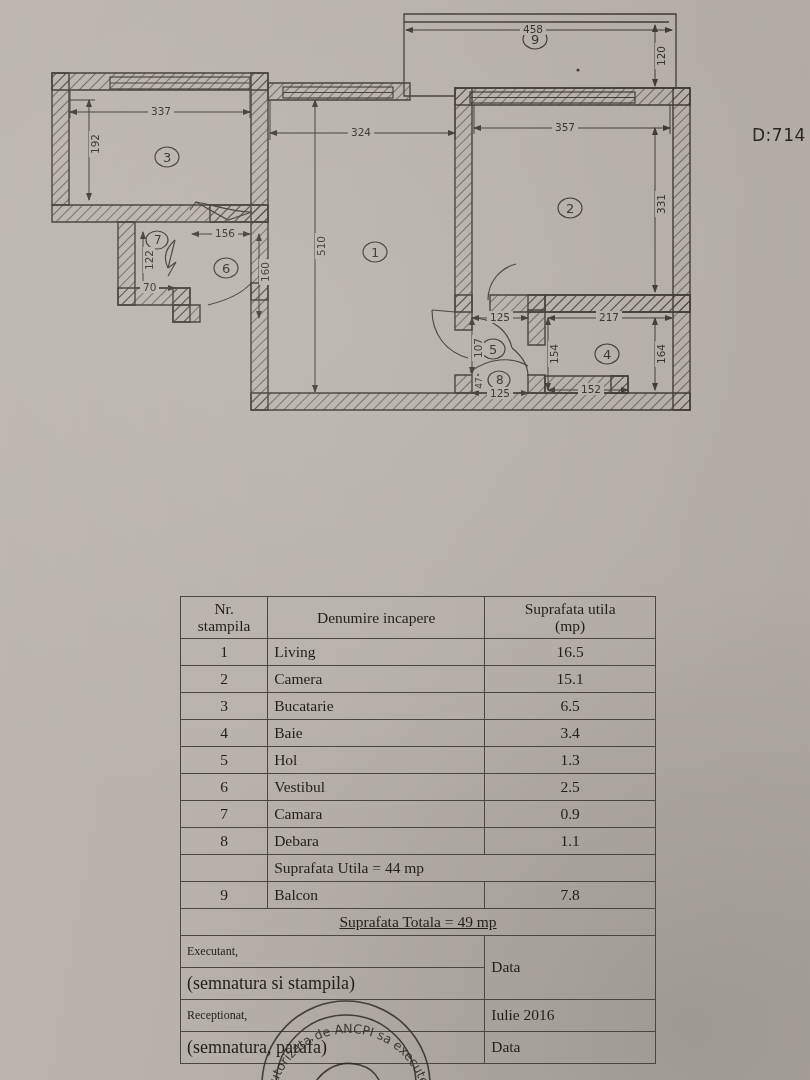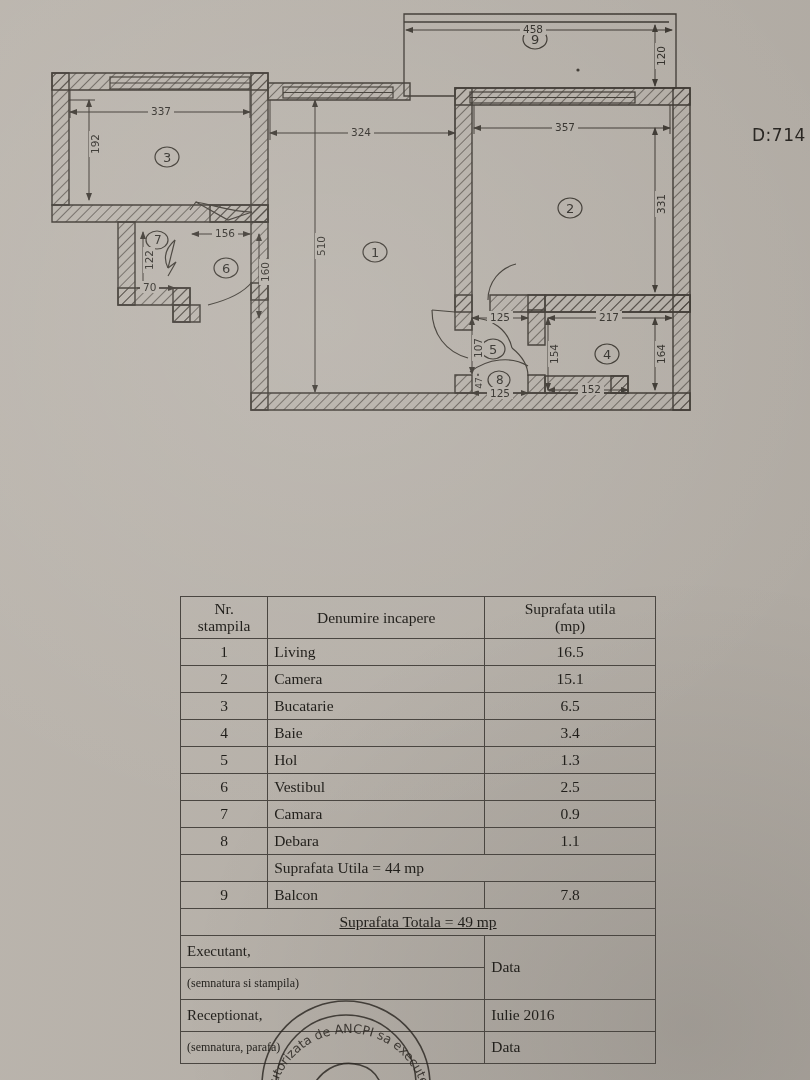--- a/index.html
+++ b/index.html
@@ -37,22 +37,22 @@
     background:transparent;
   }
   #room-table th{font-size:15.5px;line-height:1.12;}
   .c-nr{width:76px;text-align:center;margin-top:40px;}
   .c-name{width:216px;text-align:left;padding-left:14px;}
   .c-area{width:166px;text-align:center;margin-top:48px;}
   .hdr-nr,.hdr-area{text-align:center;}
   .hdr-name{text-align:center;}
   .row-h{height:27px;}
   .span-total{text-align:center;padding-left:0;text-decoration:underline;}
-  .sig-cell{text-align:left;padding-left:10px;height:25px;font-size:15px;}
-  .sig-small{font-size:12px;}
+  .sig-cell{text-align:left;padding-left:10px;height:25px;font-size:12px;}
+  .sig-small{font-size:18px;}
   .data-cell{text-align:left;}
   
   #stamp{
     position:absolute;left:258px;top:997px;width:176px;height:176px;
     pointer-events:none;
   }
 </style>
 </head>
 <body>
 

